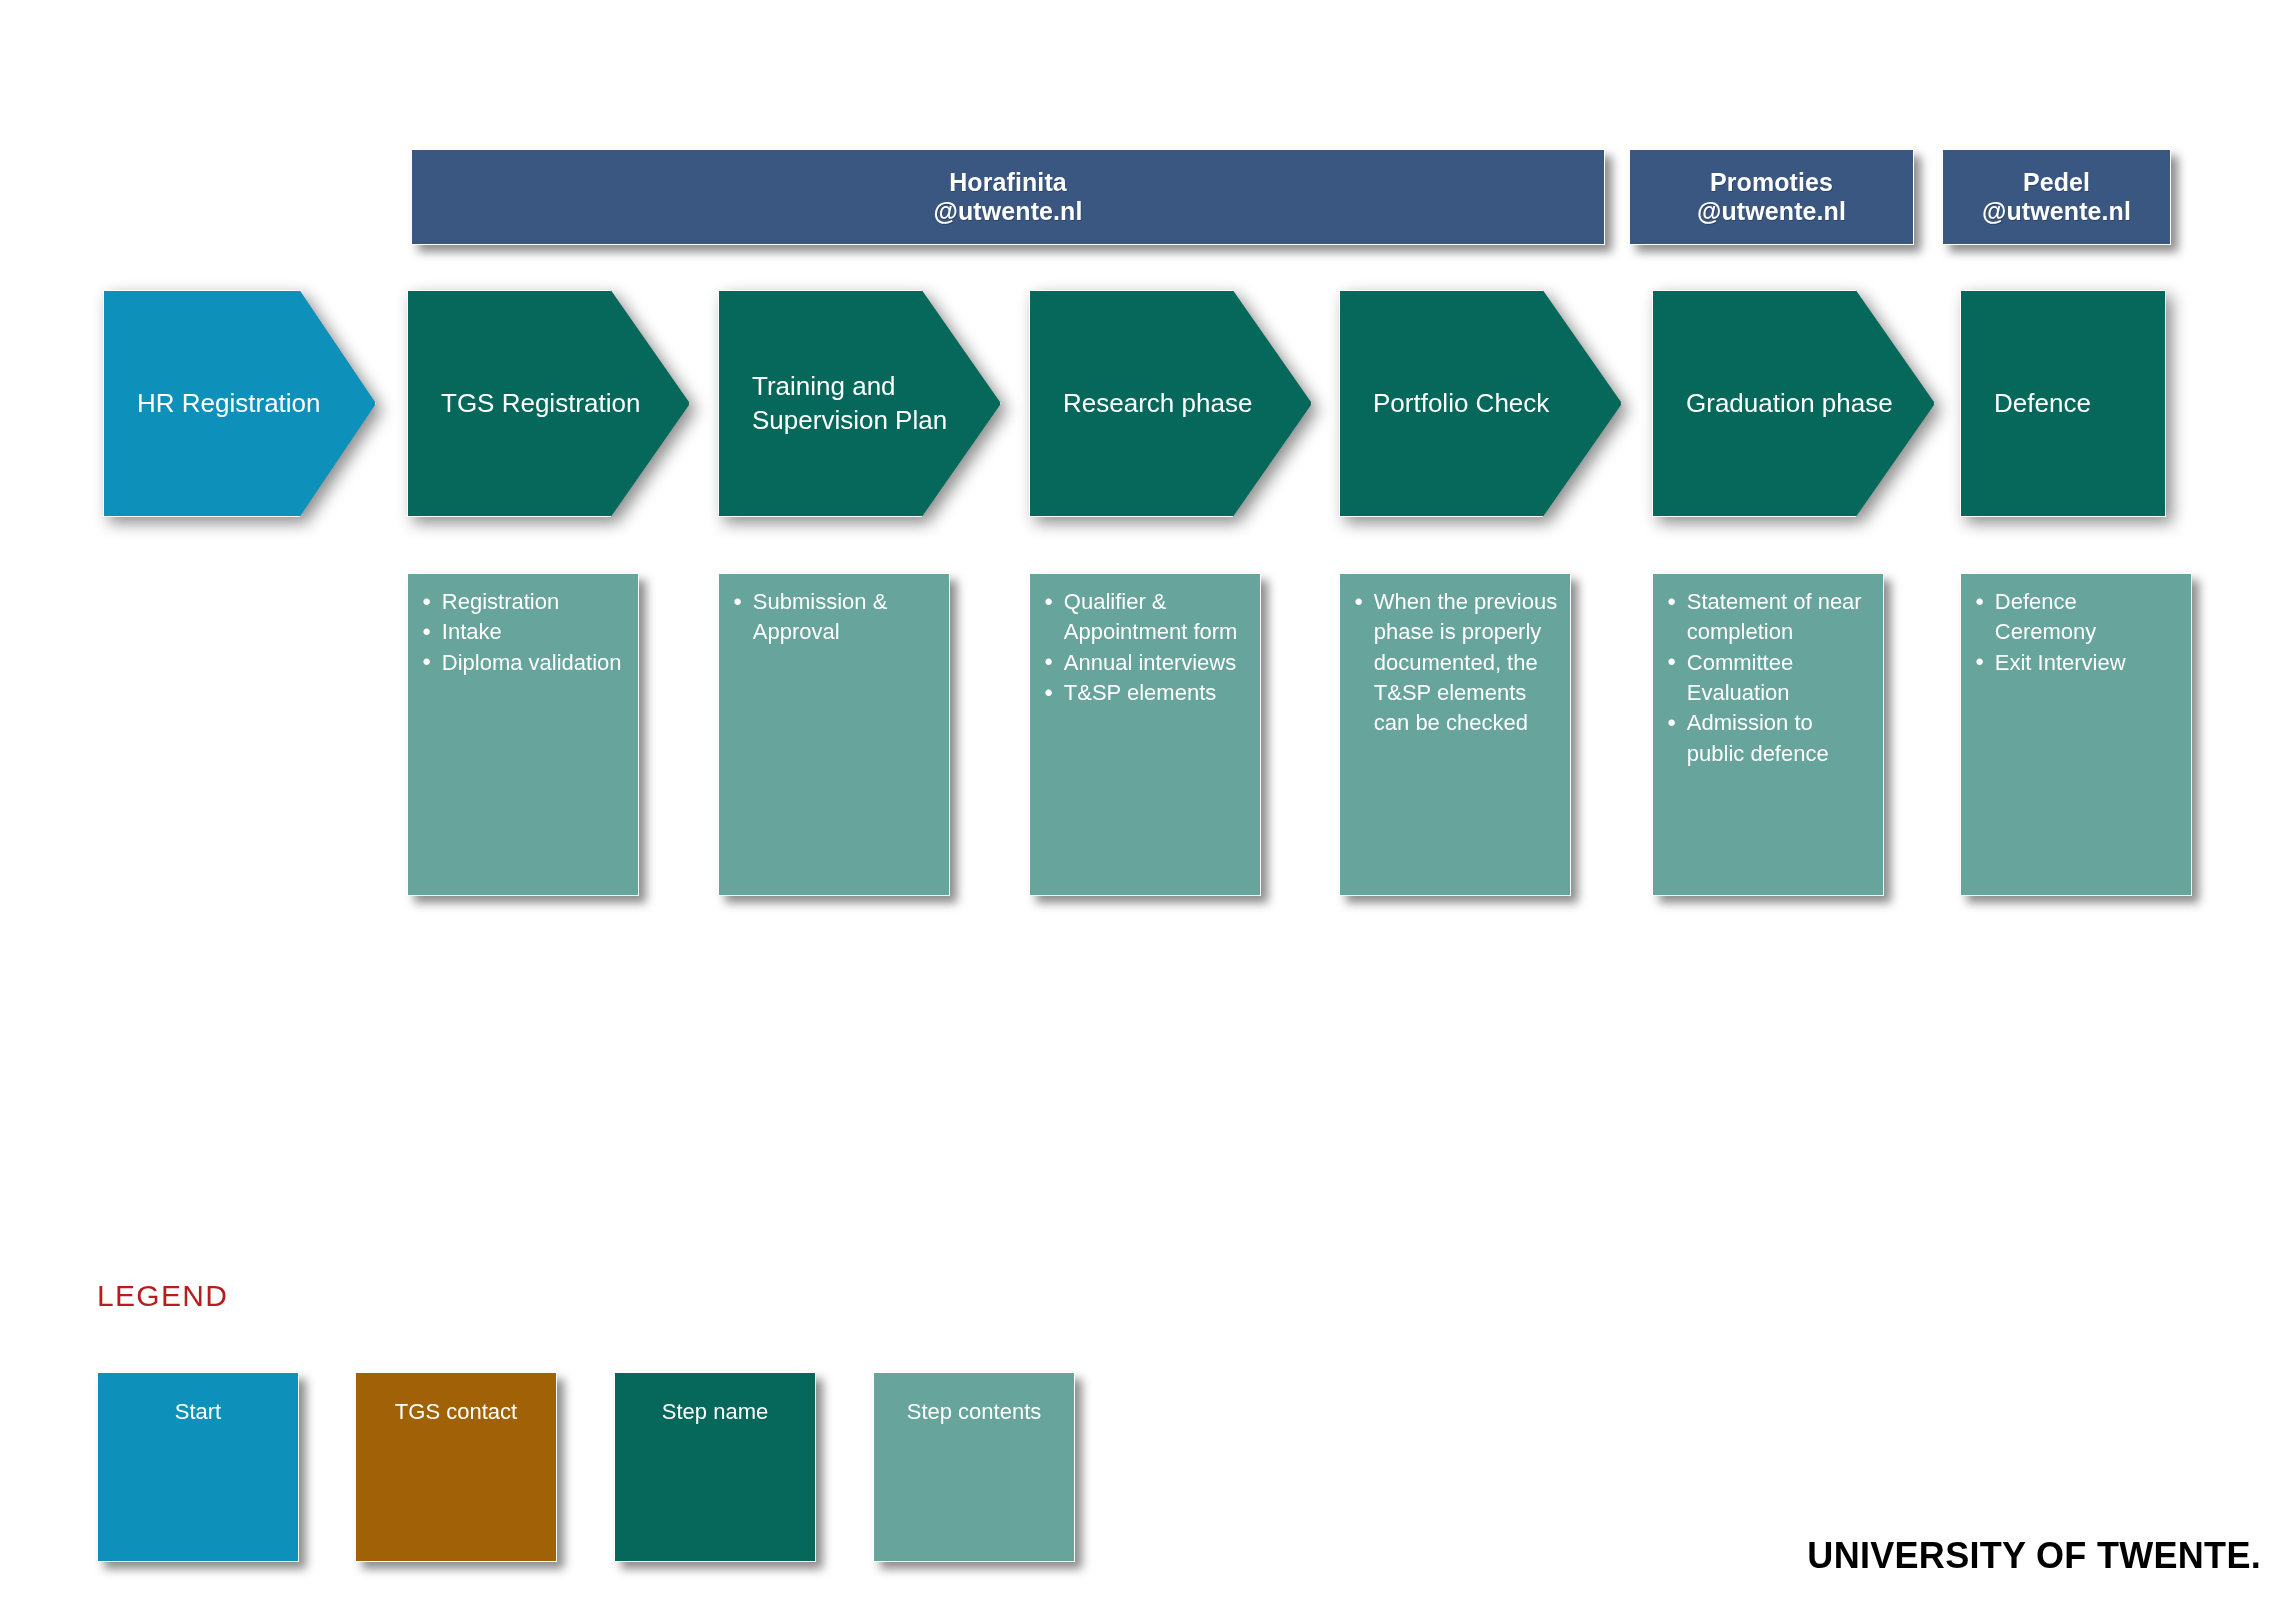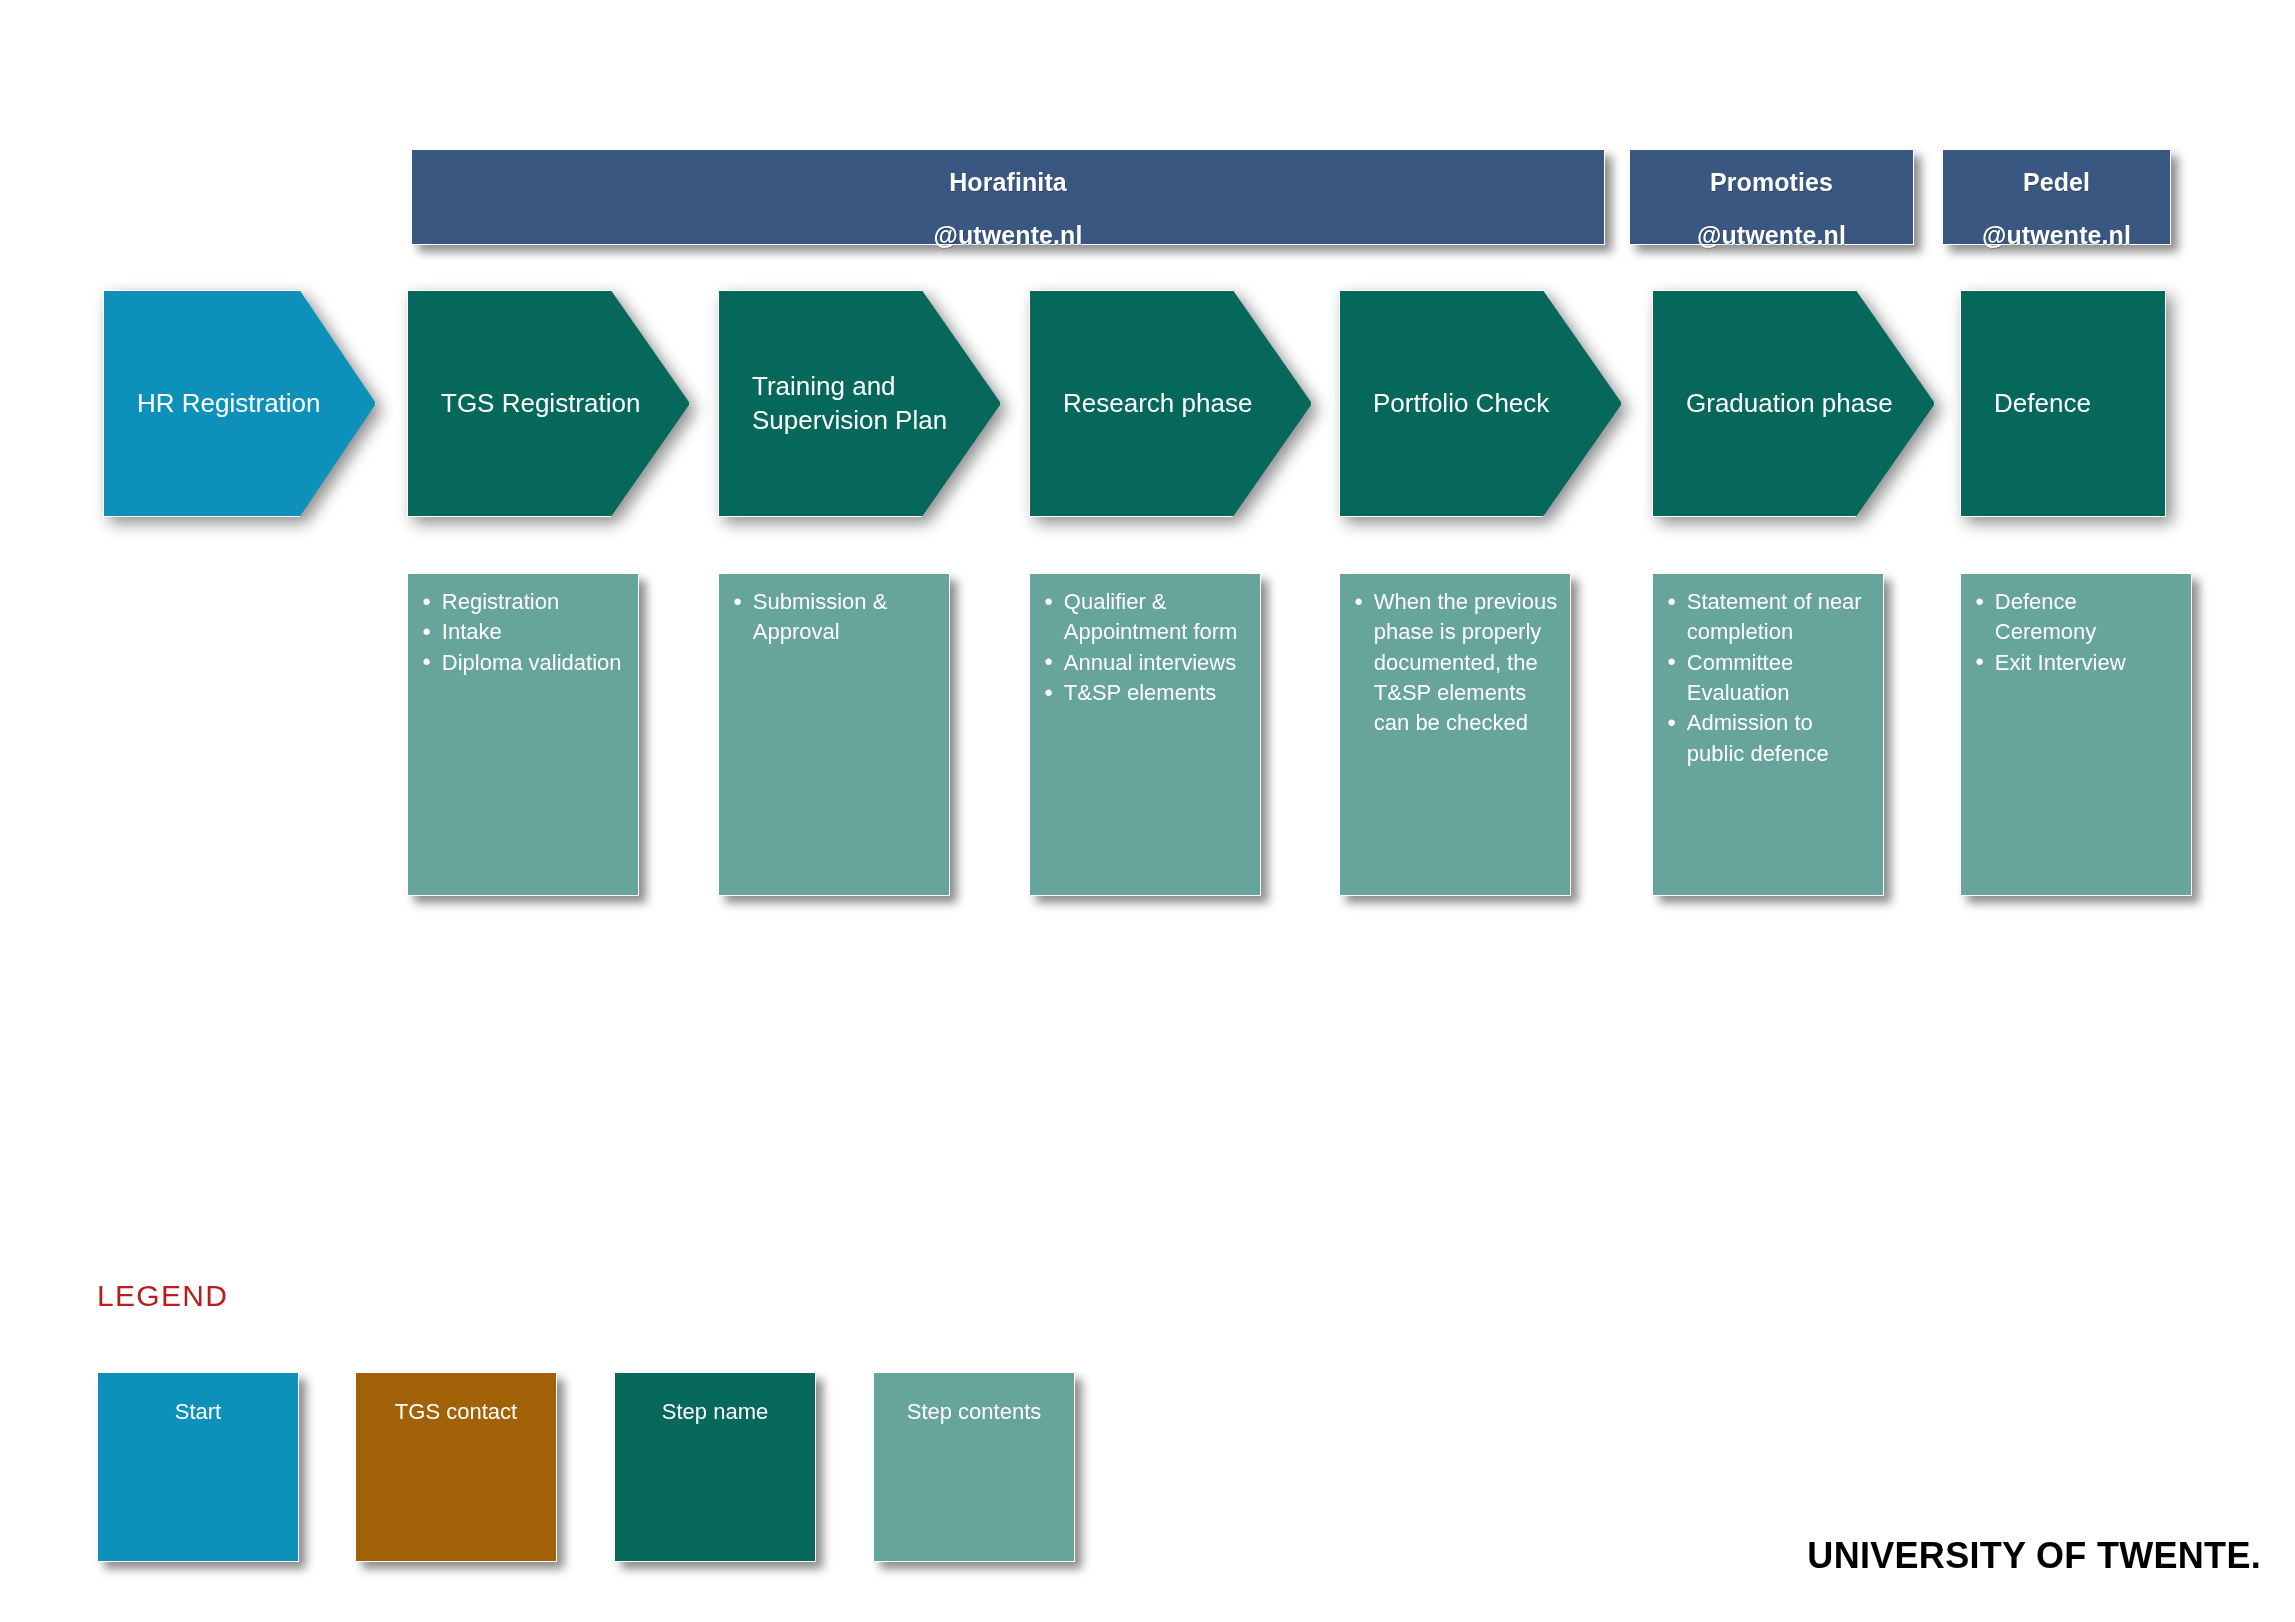--- a/index.html
+++ b/index.html
@@ -24,21 +24,21 @@
     flex-direction:column;
     align-items:center;
     justify-content:center;
     font-weight:bold;
     font-size:25px;
     line-height:1.18;
     letter-spacing:0.1px;
     box-sizing:border-box;
     text-shadow:0.7px 0.7px 0 rgba(0,0,0,0.25);
   }
-  .owner-bar span{display:block;margin-top:24px;}
+  .owner-bar span{display:block;}
 
   
   .chev{
     position:absolute;
     top:290px;
     height:227px;
     color:#ffffff;
     font-size:26px;
     line-height:1.28;
     display:flex;

